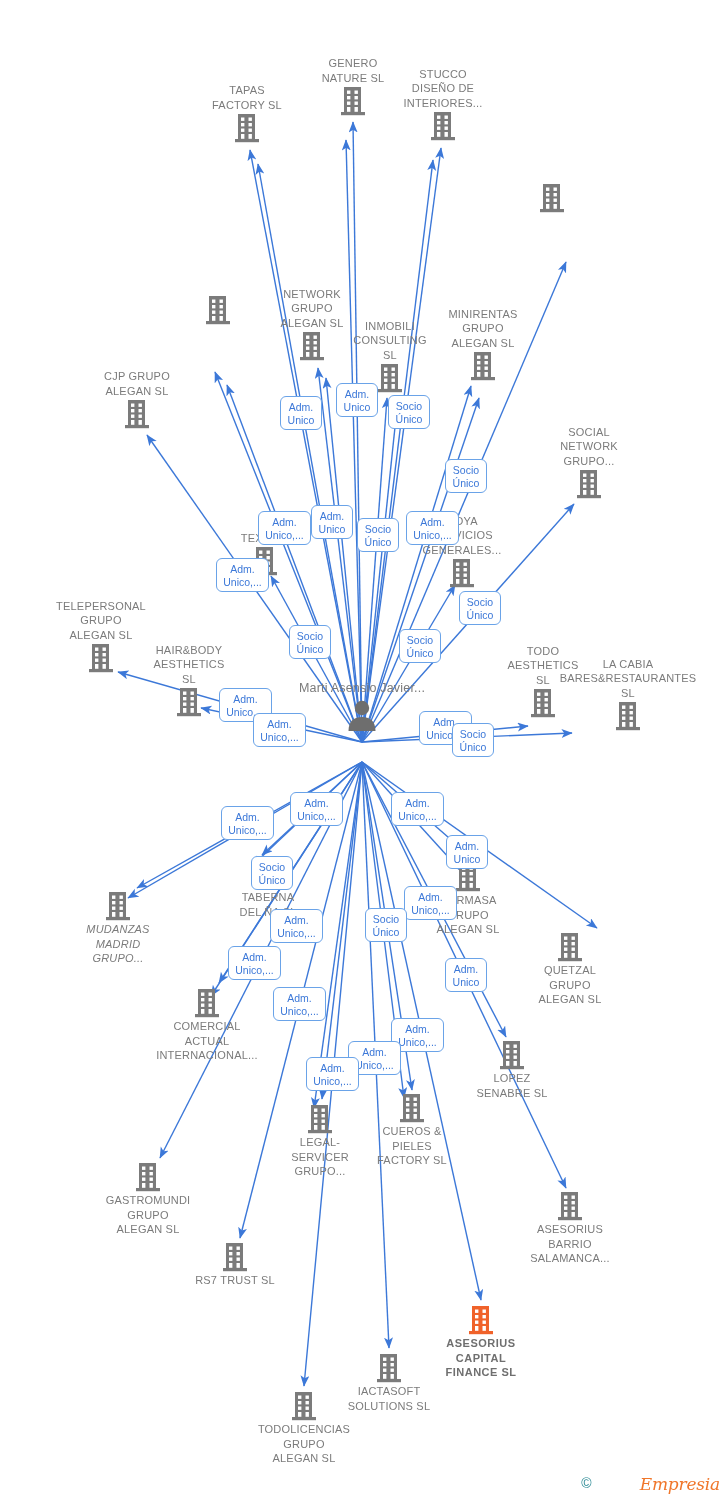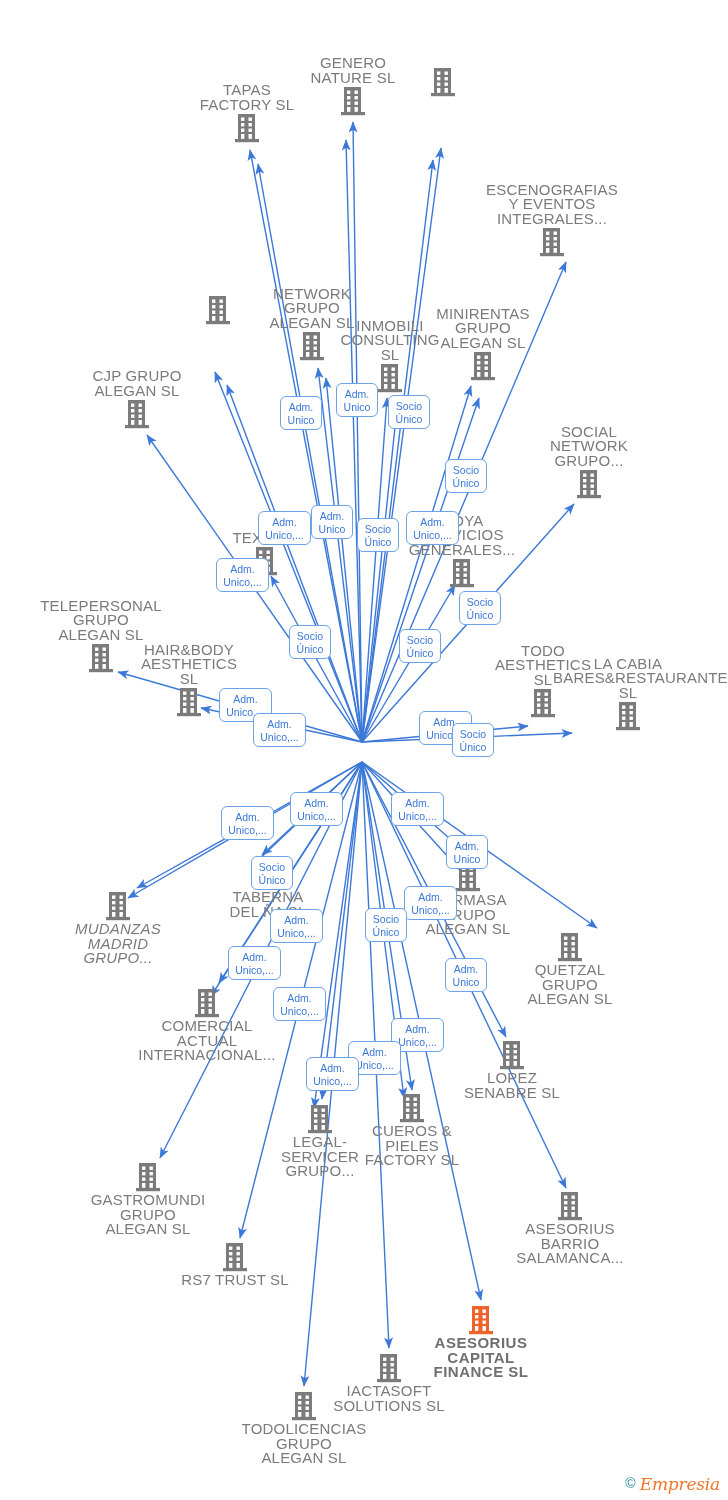--- a/index.html
+++ b/index.html
@@ -31,21 +31,21 @@
     text-align: center;
     z-index: 3;
   }
   .node .ico {
     display: block;
     line-height: 0;
     margin: 0 auto;
   }
   .node .lbl {
     display: block;
-    font-size: 15px;
+    font-size: 11px;
     line-height: 14.5px;
     color: #7b7b7b;
     letter-spacing: 0.2px;
     white-space: pre-line;
   }
   .node.lbl-above .lbl { margin-bottom: 1px; }
   .node.lbl-below .lbl { margin-top: 1px; text-align: center; }
   .node.focus .lbl {
     color: #6f6f6f;
     font-weight: bold;
@@ -82,20 +82,21 @@
     color: #2e8b96;
     font-size: 14px;
     vertical-align: 2px;
   }
   .watermark .brand {
     color: #f0762a;
     font-family: "DejaVu Serif", serif;
     font-style: italic;
     font-size: 17px;
     letter-spacing: -0.2px;
+    margin-left: 44px;
   }
 </style>
 </head>
 <body>
 
 <div id="canvas">
 
   <svg id="edges" viewBox="0 0 728 1500">
     <defs>
       <marker id="ah" markerWidth="9" markerHeight="9" refX="7.5" refY="3.2" orient="auto" markerUnits="strokeWidth">
@@ -145,20 +146,29 @@
       <path d="M362,762 L304,1386"></path>
       <path d="M362,762 L128,898"></path>
       <path d="M362,762 L252,866"></path>
       <path d="M362,762 L460,870"></path>
       <path d="M362,762 L211,996"></path>
       <path d="M362,762 L404,1098"></path>
       <path d="M362,762 L314,1108"></path>
     </g>
   </svg>
 
+  <div class="node person lbl-above" style="left:362px; top:680px;">
+    <span class="lbl">Marti Asensio Javier...</span>
+    <span class="ico">
+      <svg width="34" height="34" viewBox="0 0 34 34">
+        <circle cx="17" cy="10" r="7.2" fill="#6e6e6e"></circle>
+        <path d="M3.5,33 C3.5,22.5 9.5,19 17,19 C24.5,19 30.5,22.5 30.5,33 Z" fill="#6e6e6e"></path>
+      </svg>
+    </span>
+  </div>
 
   <div id="node-layer">
       <div class="node lbl-above" style="left: 247px; top: 83px;">
         <span class="lbl">TAPAS
 FACTORY SL</span>
         <span class="ico"><svg width="26" height="30" viewBox="0 0 26 30">
             <rect x="4" y="1" width="17" height="25" fill="#7b7b7b"></rect>
             <rect x="1" y="26" width="24" height="3.2" fill="#7b7b7b"></rect>
             <g fill="#ffffff">
               <rect x="7" y="4.5" width="3.4" height="3.4"></rect>
@@ -184,39 +194,39 @@
               <rect x="7" y="10" width="3.4" height="3.4"></rect>
               <rect x="14.5" y="10" width="3.4" height="3.4"></rect>
               <rect x="7" y="15.5" width="3.4" height="3.4"></rect>
               <rect x="14.5" y="15.5" width="3.4" height="3.4"></rect>
               <rect x="7" y="21" width="3.4" height="4.8"></rect>
               <rect x="14.5" y="21" width="3.4" height="4.8"></rect>
             </g>
           </svg></span>
       </div>
       <div class="node lbl-above" style="left: 443px; top: 66.5px;">
+        <span class="lbl">STUCCO
+DISEÑO DE
+INTERIORES...</span>
         <span class="ico"><svg width="26" height="30" viewBox="0 0 26 30">
             <rect x="4" y="1" width="17" height="25" fill="#7b7b7b"></rect>
             <rect x="1" y="26" width="24" height="3.2" fill="#7b7b7b"></rect>
             <g fill="#ffffff">
               <rect x="7" y="4.5" width="3.4" height="3.4"></rect>
               <rect x="14.5" y="4.5" width="3.4" height="3.4"></rect>
               <rect x="7" y="10" width="3.4" height="3.4"></rect>
               <rect x="14.5" y="10" width="3.4" height="3.4"></rect>
               <rect x="7" y="15.5" width="3.4" height="3.4"></rect>
               <rect x="14.5" y="15.5" width="3.4" height="3.4"></rect>
               <rect x="7" y="21" width="3.4" height="4.8"></rect>
               <rect x="14.5" y="21" width="3.4" height="4.8"></rect>
             </g>
           </svg></span>
       </div>
       <div class="node lbl-above" style="left: 552px; top: 182.5px;">
-        <span class="lbl">ESCENOGRAFIAS
-Y EVENTOS
-INTEGRALES...</span>
         <span class="ico"><svg width="26" height="30" viewBox="0 0 26 30">
             <rect x="4" y="1" width="17" height="25" fill="#7b7b7b"></rect>
             <rect x="1" y="26" width="24" height="3.2" fill="#7b7b7b"></rect>
             <g fill="#ffffff">
               <rect x="7" y="4.5" width="3.4" height="3.4"></rect>
               <rect x="14.5" y="4.5" width="3.4" height="3.4"></rect>
               <rect x="7" y="10" width="3.4" height="3.4"></rect>
               <rect x="14.5" y="10" width="3.4" height="3.4"></rect>
               <rect x="7" y="15.5" width="3.4" height="3.4"></rect>
               <rect x="14.5" y="15.5" width="3.4" height="3.4"></rect>

